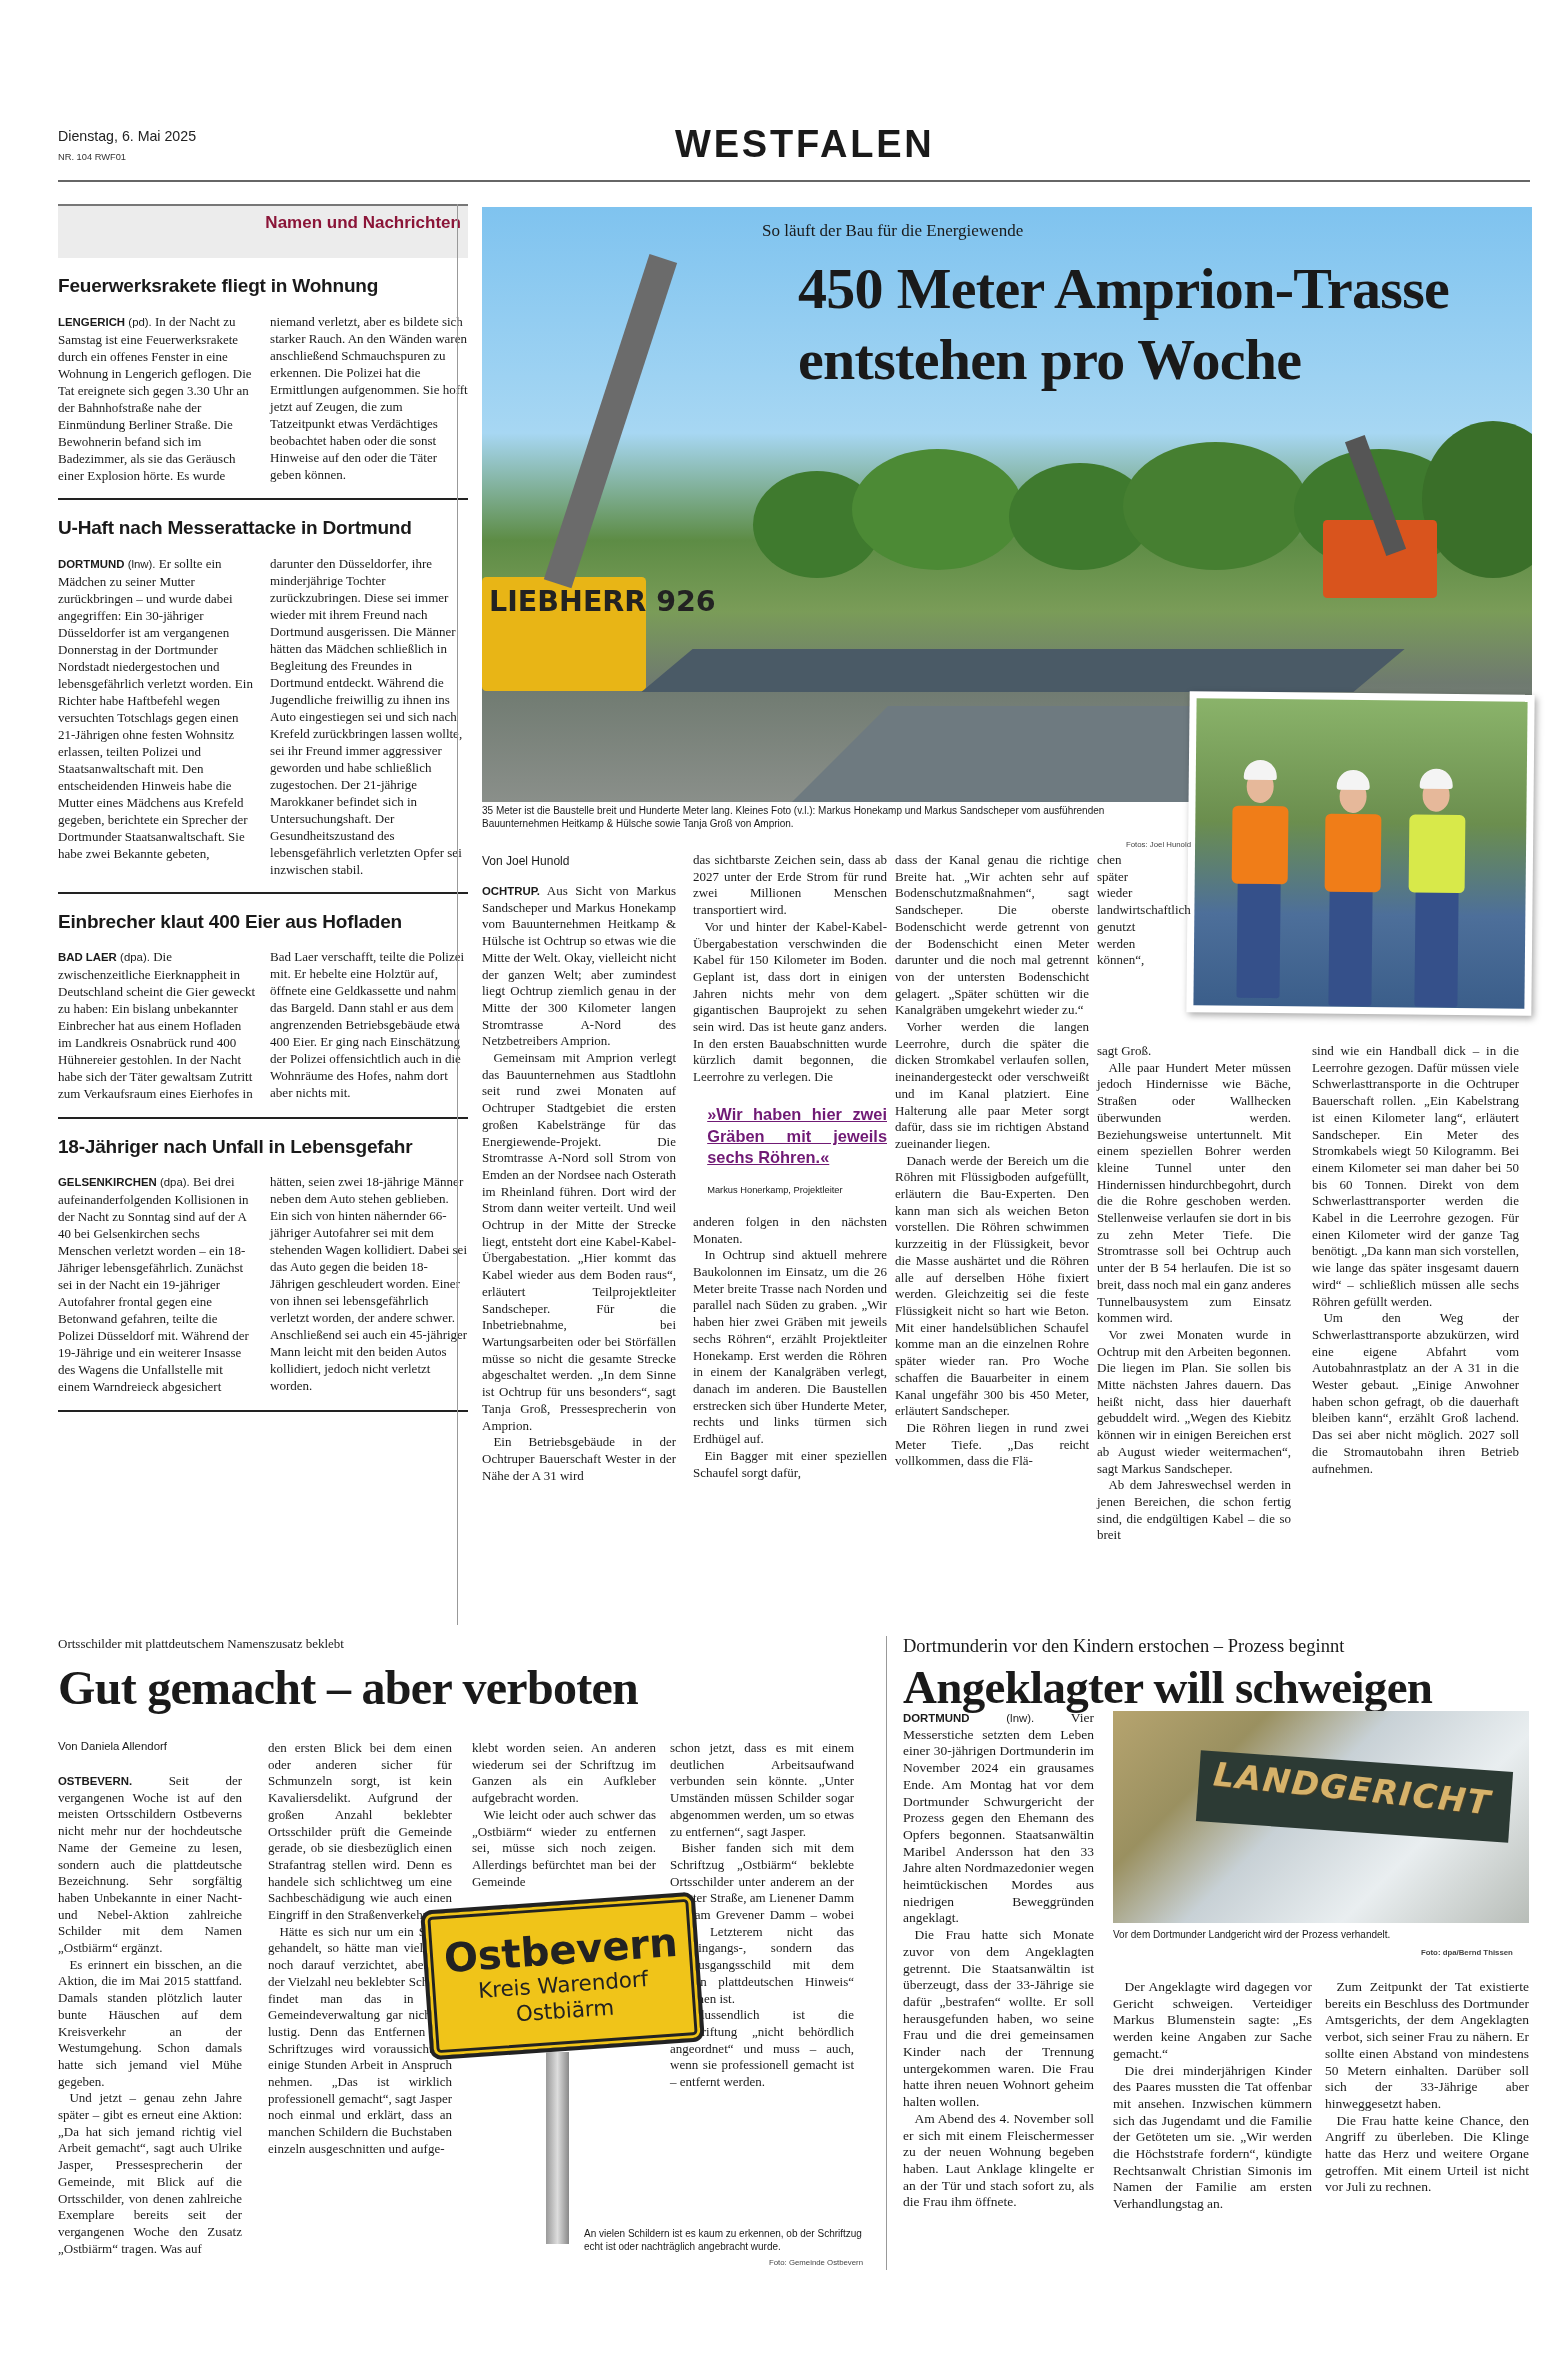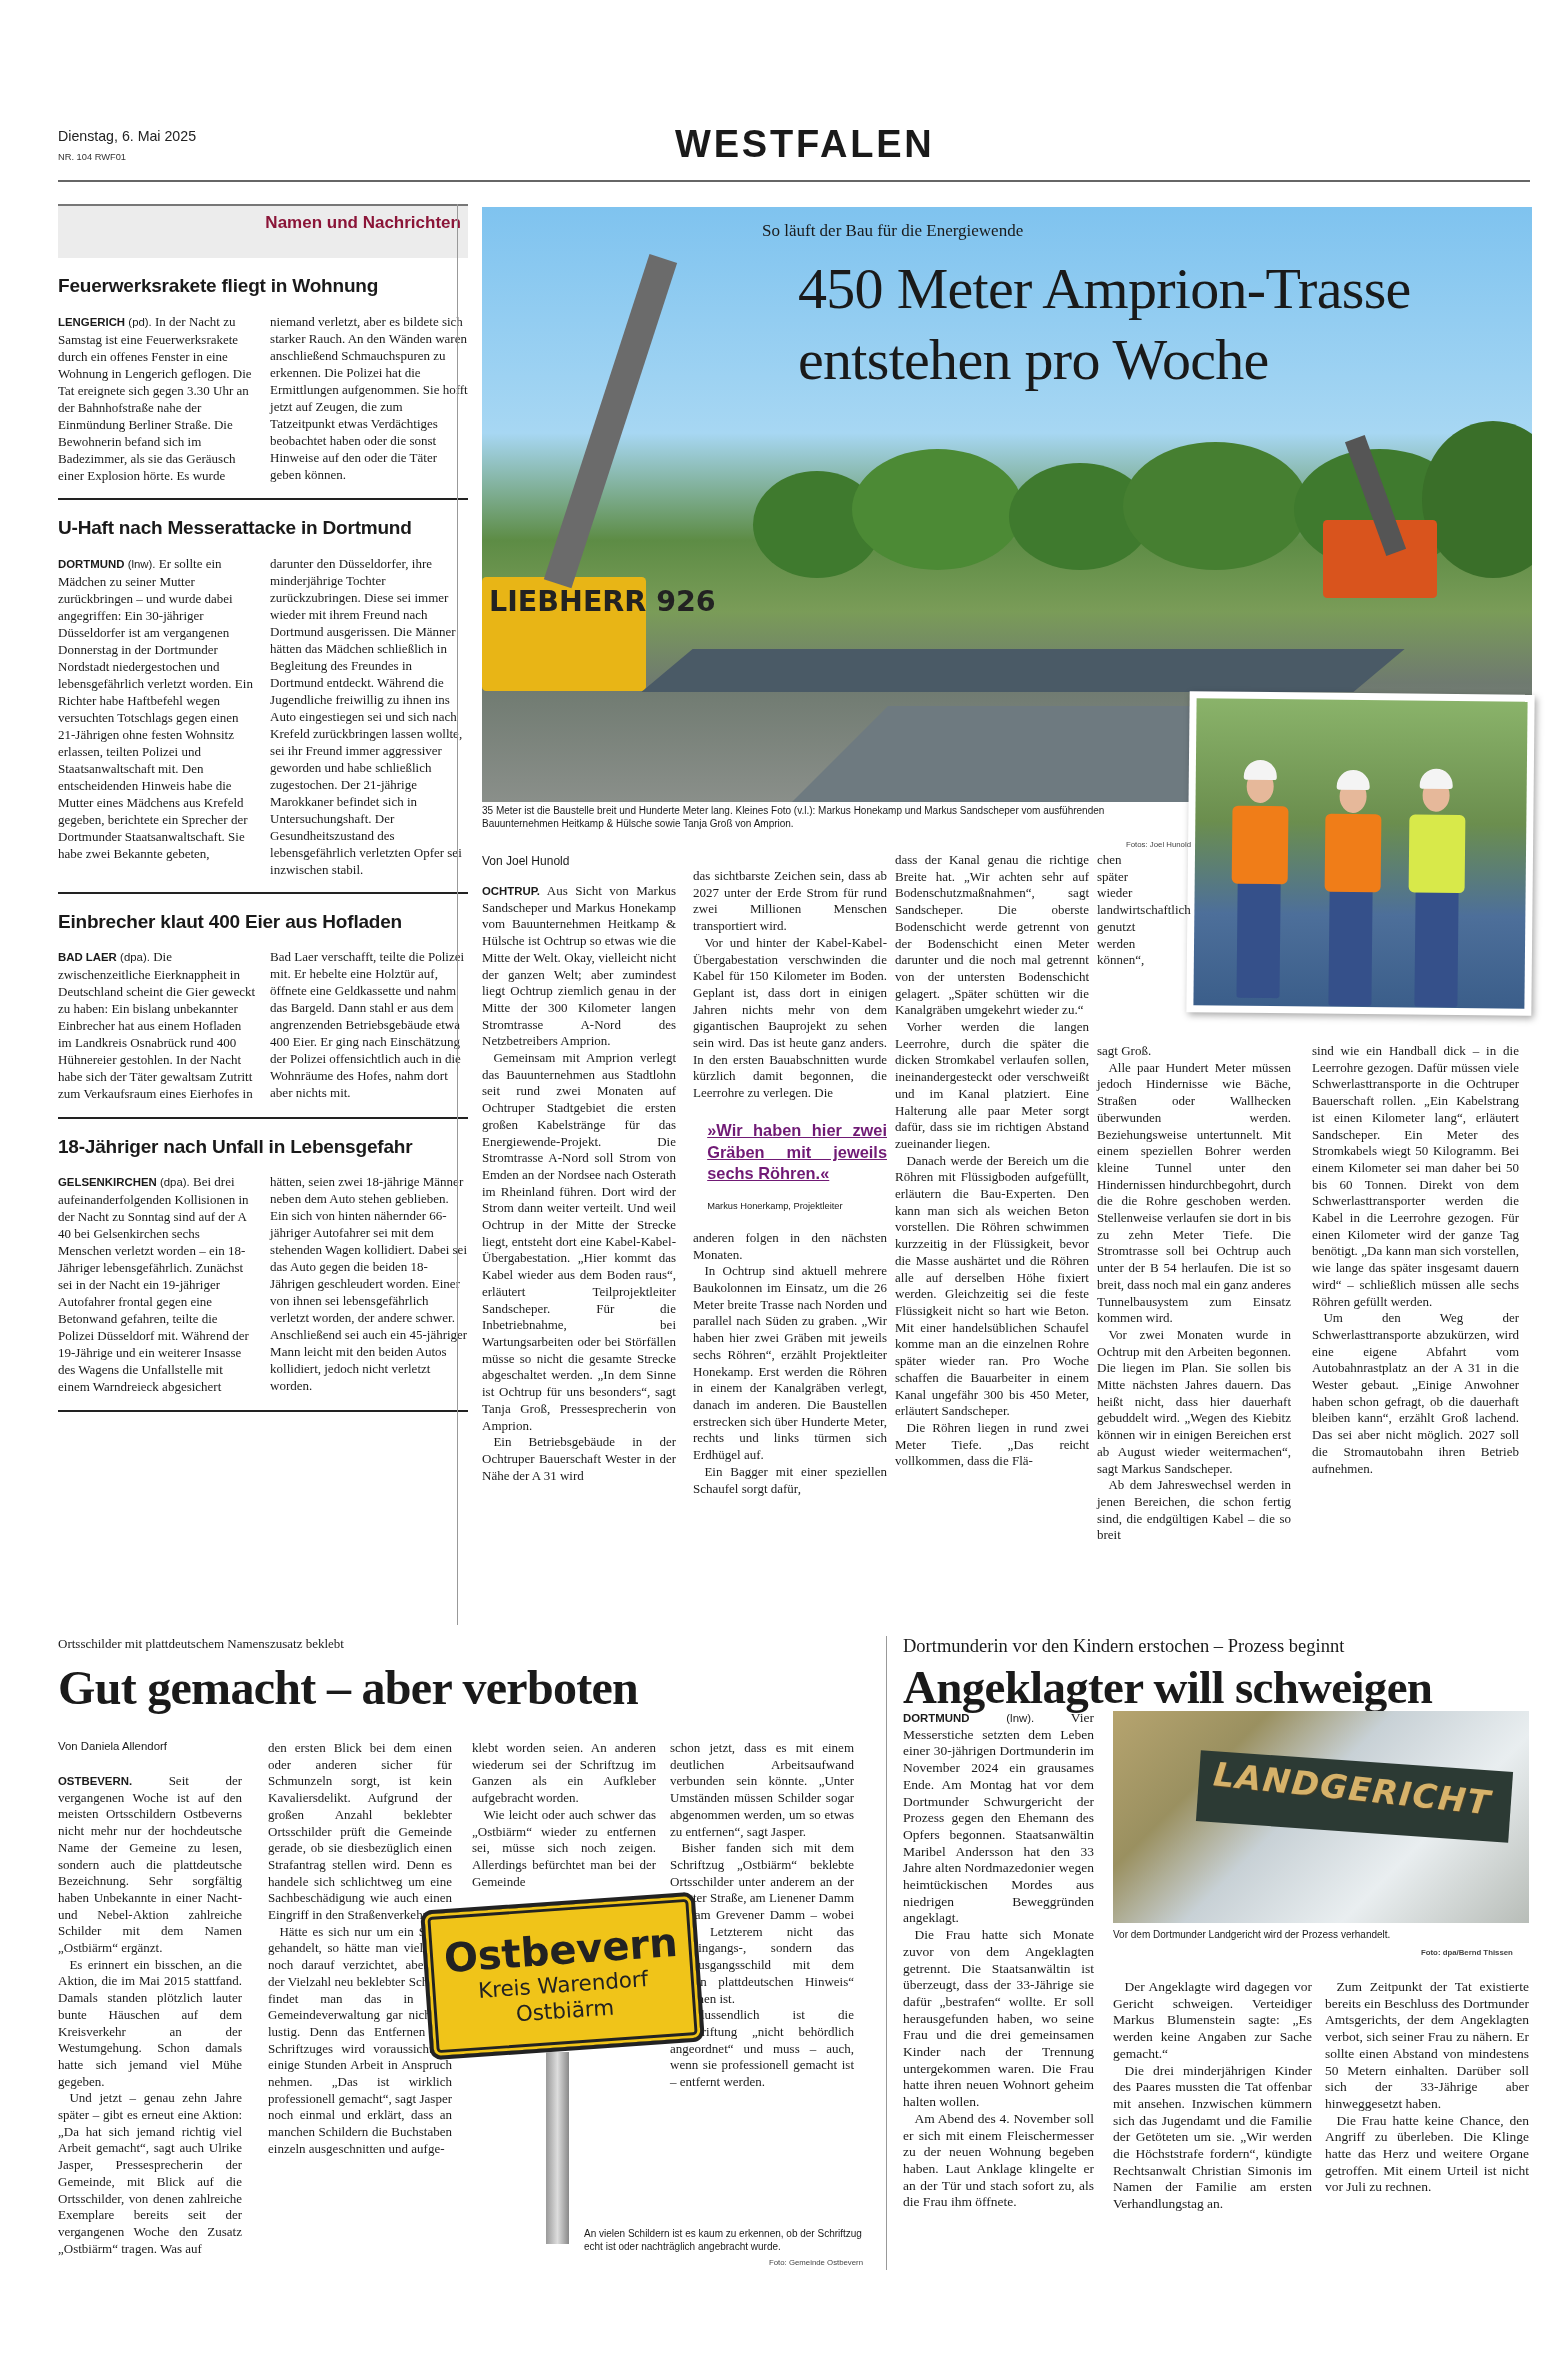--- a/index.html
+++ b/index.html
@@ -26,38 +26,38 @@
   .agency { font-family: "Liberation Sans", sans-serif; font-size: 11.4px; }
   #left-vrule { left: 457px; top: 204px; width: 1.4px; height: 1421px; background:#999; }
 
   
   #main-photo { left: 482px; top: 207px; width: 1050px; height: 595px; overflow: hidden;
     background: linear-gradient(180deg, #7fc3ef 0%, #a7d7f3 38%, #5d8c45 56%, #7a9c58 68%, #6f7a70 80%, #8a8f8a 100%); }
   .tree { position:absolute; border-radius: 50%; background: #3f7a2e; }
   .crane { position:absolute; background:#e8b516; }
   .trench { position:absolute; background:#4a5a66; }
   #kicker { left: 762px; top: 221px; font-size: 17px; font-family: "Liberation Serif", serif; }
-  #headline { left: 798px; top: 253px; font-size: 58px; line-height: 71px; font-family: "Liberation Serif", serif; font-weight: normal; letter-spacing: -0.7px; }
+  #headline { left: 798px; top: 253px; font-size: 58px; line-height: 71px; font-family: "Liberation Serif", serif; font-weight: bold; letter-spacing: -0.7px; }
 
   #inset-photo { left: 1188px; top: 693px; width: 345px; height: 321px; background:#fff; padding: 7.1px; box-shadow: 2.1px 2.8px 7.1px rgba(0,0,0,0.35); transform: rotate(0.6deg); }
   #inset-inner { width:100%; height:100%; background: linear-gradient(180deg,#8ab36a 0%,#6b8e4e 40%, #4d6f9a 70%, #3b5e8a 100%); position: relative; overflow:hidden; }
   .vest { position:absolute; width: 56px; height: 78px; background:#f07d18; border-radius: 5.7px; }
   .helmet { position:absolute; width: 33px; height: 20px; background:#f4f4f4; border-radius: 17px 17px 2.8px 2.8px; }
   .head { position:absolute; width: 27px; height: 33px; background:#e6b89a; border-radius: 50%; }
   .legs { position:absolute; width: 43px; height: 121px; background:#35508a; border-radius: 2.8px; }
 
   #main-caption { left: 482px; top: 804px; width: 698px; font-family: "Liberation Sans", sans-serif; font-size: 10px; line-height: 13px; }
   #main-credit { left: 1126px; top: 816px; font-family: "Liberation Sans", sans-serif; font-size: 7.8px; color:#444;margin-top:24px; }
 
   #byline-main { left: 482px; top: 854px; font-family: "Liberation Sans", sans-serif; font-size: 12px; }
   .body-text { font-size: 13px; line-height: 16.7px; text-align: justify; hyphens: manual; }
   .body-text p { text-indent: 11.4px; }
   .body-text p.first { text-indent: 0; }
   #main-col1 { left: 482px; top: 883px; width: 194px; }
-  #main-col2 { left: 693px; top: 852px; width: 194px; margin-top: 16px; }
+  #main-col2 { left: 693px; top: 852px; width: 194px; }
   #quote { margin: 18.5px 0 15.7px 14.2px; }
   #quote .q { color: #701a75; font-weight: bold; font-family: "Liberation Sans", sans-serif; font-size: 16.4px; line-height: 21.4px; text-decoration: underline; }
   #quote .who { font-family: "Liberation Sans", sans-serif; font-size: 9.3px; margin-top: 13px; }
   #main-col3 { left: 895px; top: 852px; width: 194px; }
   #main-col4 { left: 1097px; top: 852px; width: 57px; }
   #main-col4b { left: 1097px; top: 1043px; width: 194px; }
   #main-col5 { left: 1312px; top: 1043px; width: 207px; }
 
   
   #ort-kicker { left: 58px; top: 1636px; font-size: 13px; font-family: "Liberation Serif", serif; }

